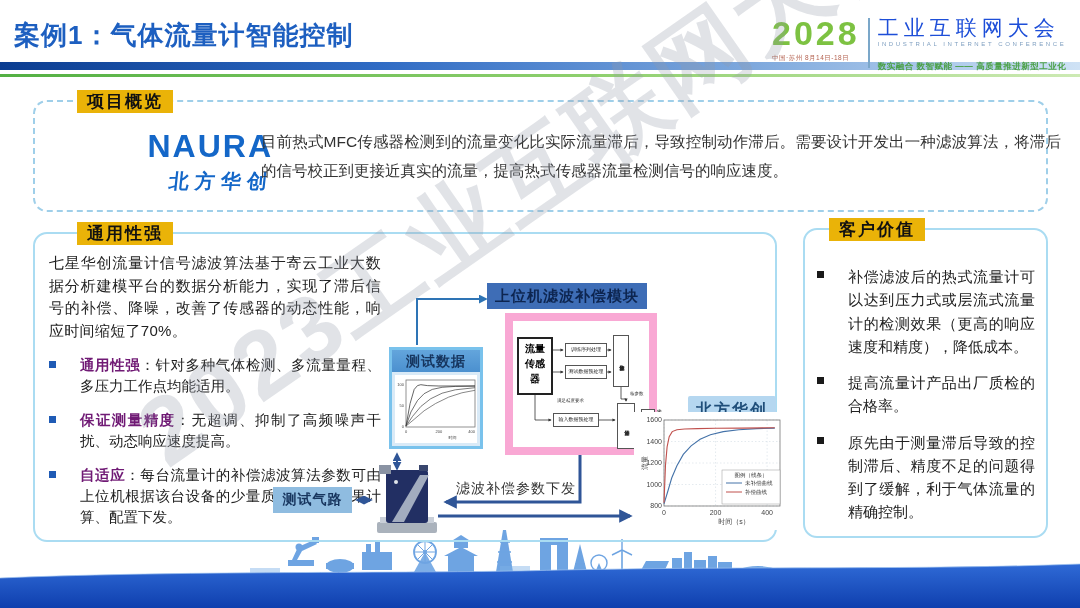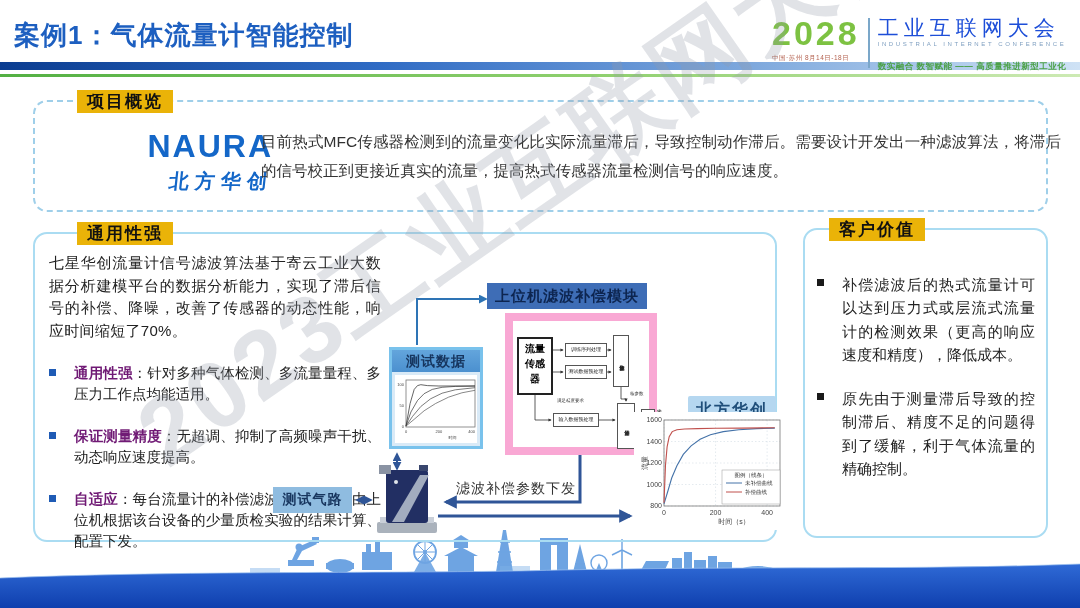--- a/index.html
+++ b/index.html
@@ -22,21 +22,21 @@
 .panel.solid{border:2px solid #aadcf2}
 .panel-title{position:absolute;top:-12px;left:42px;background:#eab308;padding:0 10px;font-size:17px;font-weight:bold;color:#111;letter-spacing:2px}
 .overview{left:33px;top:100px;width:1015px;height:112px}
 .naura{position:absolute;left:48px;top:28px;width:190px;text-align:right}
 .naura-logo{font-size:32px;font-weight:800;color:#1467c8;letter-spacing:2px;line-height:1}
 .naura-sub{font-size:20px;font-weight:bold;color:#1467c8;letter-spacing:6px;margin-top:6px;transform:skewX(-6deg)}
 .overview-desc{position:absolute;left:226px;top:26px;width:800px;font-size:15.5px;line-height:1.85;color:#333;text-align:justify}
 .solution{left:33px;top:232px;width:744px;height:310px}
 .sol-col{position:absolute;left:14px;top:18px;width:332px}
 .sol-summary{font-size:15px;line-height:1.5;color:#222;text-align:justify;letter-spacing:.3px}
-.sbullet,.cbullet{display:flex;gap:18px;margin-top:21px}
+.sbullet,.cbullet{display:flex;gap:24px;margin-top:13px}
 .sq{flex:0 0 auto;width:7px;height:7px;margin-top:6px}
 .sq.blue{background:#1f5bb5}
 .sq.dark{background:#1a1a1a}
 .sbullet p{font-size:14.5px;line-height:1.45;color:#222;text-align:justify}
 .sbullet .lead{color:#701a75;font-weight:bold}
 .customer{left:803px;top:228px;width:245px;height:310px}
 .cust-col{position:absolute;left:12px;top:22px;width:218px}
 .cbullet p{font-size:15px;line-height:1.55;color:#222;text-align:justify}
 
 .testdata-box{position:absolute;left:389px;top:347px;width:94px;height:102px;border:3px solid #79c2ec;background:#d9eaf7;z-index:20}
@@ -106,20 +106,24 @@
       </div>
     </div>
   </div>
 
   <div class="panel solid customer">
     <div class="panel-title" style="left:24px">客户价值</div>
     <div class="cust-col">
       <div class="cbullet">
         <span class="sq dark"></span>
         <p>补偿滤波后的热式流量计可以达到压力式或层流式流量计的检测效果（更高的响应速度和精度），降低成本。</p>
+      </div>
+      <div class="cbullet">
+        <span class="sq dark"></span>
+        <p>提高流量计产品出厂质检的合格率。</p>
       </div>
       <div class="cbullet">
         <span class="sq dark"></span>
         <p>原先由于测量滞后导致的控制滞后、精度不足的问题得到了缓解，利于气体流量的精确控制。</p>
       </div>
     </div>
   </div>
 
   <div class="testdata-box">
     <div class="testdata-title">测试数据</div>

